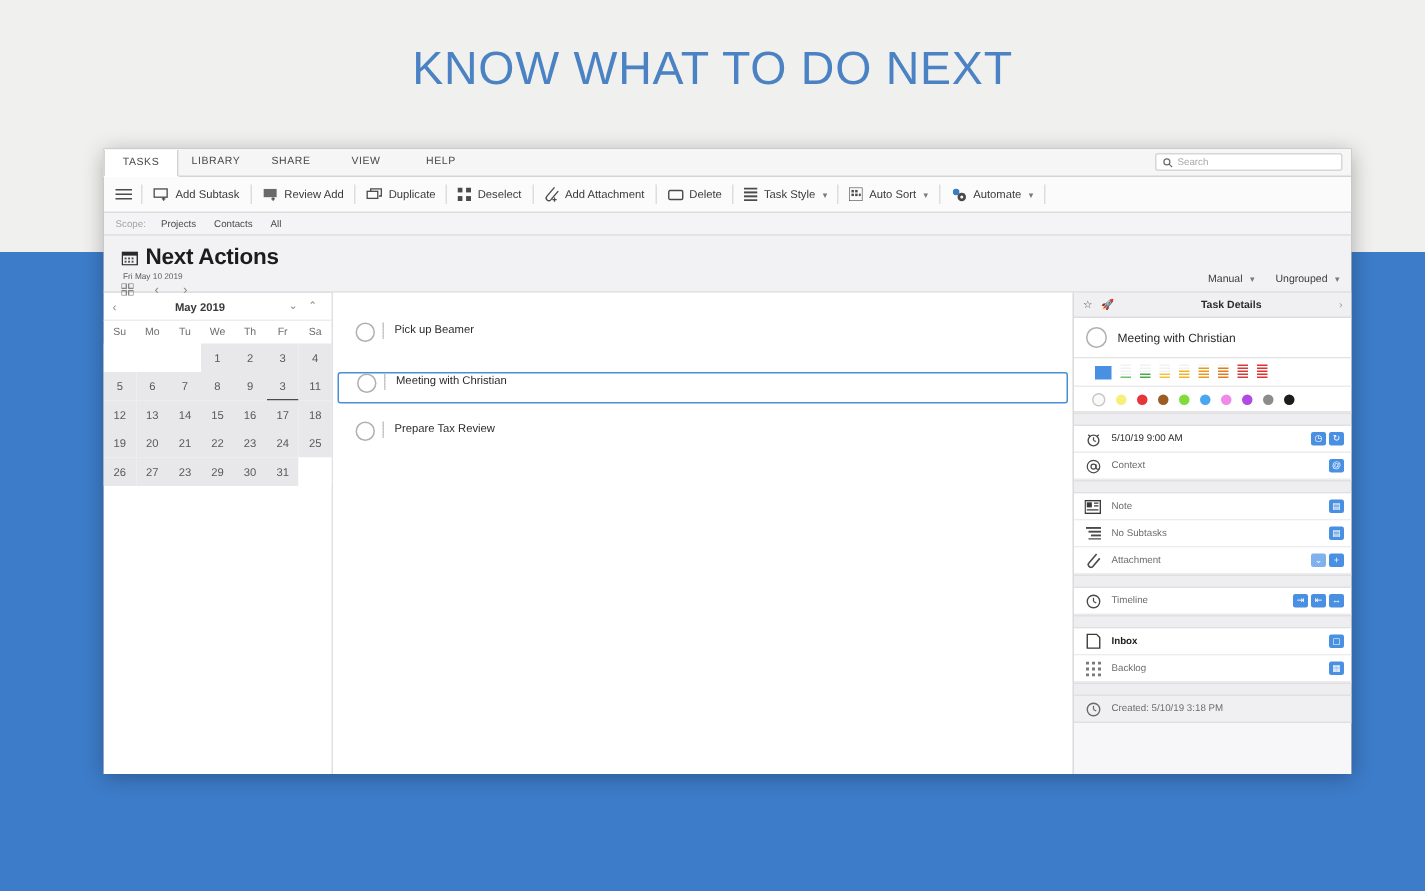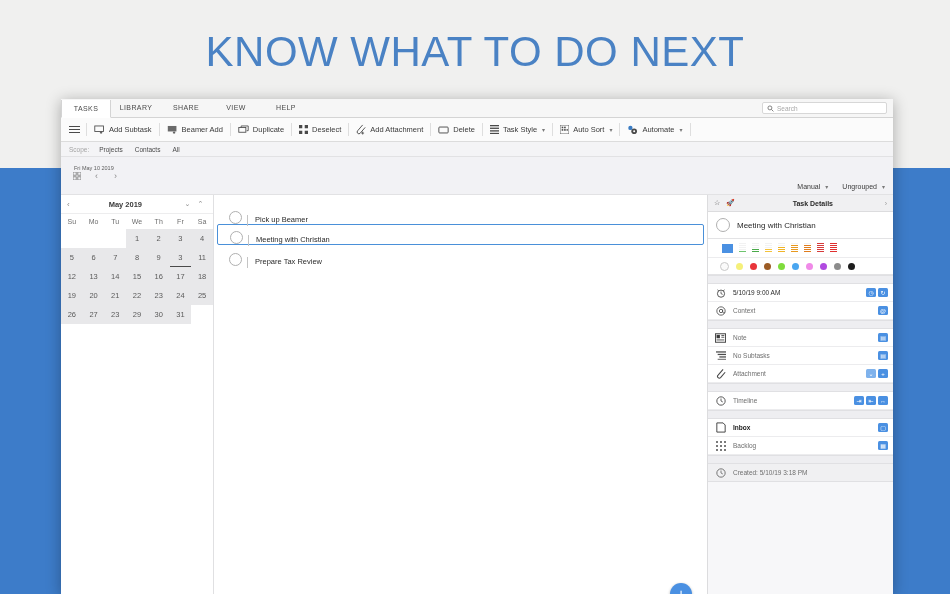--- a/index.html
+++ b/index.html
@@ -10,29 +10,29 @@
     -webkit-font-smoothing:antialiased;
   }
   .stage{position:relative;width:950px;height:594px;}
 
   
   .bg-top{position:absolute;left:0;top:0;width:950px;height:168px;background:#f0f0ef;}
   .bg-blue{position:absolute;left:0;top:168px;width:950px;height:426px;background:#3d7cc9;}
 
   .promo{position:absolute;left:0;top:0;width:950px;text-align:center;}
   .promo-title{
-    margin-top:28px;font-size:42px;letter-spacing:.5px;color:#4a82c4;font-weight:400;
+    margin-top:28px;font-size:31px;letter-spacing:.5px;color:#4a82c4;font-weight:400;
   }
   .promo-sub{
     margin-top:10px;font-size:19px;color:#5a5a5a;font-weight:400;
   }
 
   
   .window{
-    position:absolute;left:61px;top:99px;width:832px;height:495px;
+    position:absolute;left:69px;top:99px;width:832px;height:417px;
     background:#a3a3a3;overflow:hidden;
     box-shadow:0 2px 14px rgba(0,0,0,.30);
   }
 
   
   .tabbar{height:18px;background:#f6f6f6;border-bottom:1px solid #d4d4d4;position:relative;}
   .tabs{display:flex;height:18px;align-items:center;}
   .tab{
     font-size:7px;color:#4a4a4a;letter-spacing:.4px;
     padding:0 0;width:50px;text-align:center;line-height:18px;height:18px;
@@ -89,21 +89,21 @@
   .caldow{display:grid;grid-template-columns:repeat(7,1fr);}
   .caldow div{text-align:center;font-size:7px;color:#6e6e6e;padding:4px 0;}
   .calgrid{display:grid;grid-template-columns:repeat(7,1fr);}
   .cell{height:19px;display:flex;align-items:center;justify-content:center;font-size:7.5px;color:#5a5a5a;
         background:#fff;border:0;box-sizing:border-box;}
   .cell.on{background:#e8e8ea;}
   .cell.today{background:#e8e8ea;border-bottom:1.5px solid #4a4a4a;}
 
   
   .tasklist{flex:1;background:#fff;position:relative;padding-top:8px;}
-  .task{display:flex;align-items:flex-end;height:21px;padding-left:12px;box-sizing:border-box;margin:0 3px;}
+  .task{display:flex;align-items:flex-start;height:21px;padding-left:12px;box-sizing:border-box;margin:12px 3px;}
   .task.sel{border:1px solid #4a90d9;border-radius:2px;background:#fff;}
   .circ{width:11px;height:11px;border-radius:50%;border:1px solid #b0b0b0;flex:0 0 auto;}
   .grip{width:4px;height:9px;margin:0 5px 0 4px;display:flex;flex-wrap:wrap;align-content:space-between;}
   .grip i{width:1.4px;height:1.4px;background:#c4c4c4;margin:0 0.6px;}
   .tname{font-size:7.5px;color:#2a2a2a;}
   .fab{
     position:absolute;right:15px;bottom:-10px;width:22px;height:22px;border-radius:50%;
     background:#4a90e2;box-shadow:0 1px 3px rgba(0,0,0,.3);
     display:flex;align-items:center;justify-content:center;color:#fff;font-size:14px;line-height:1;
   }
@@ -194,21 +194,21 @@
       <div class="tb-sep"></div>
 
       <div class="tb-item">
         <span class="ic">
           <svg width="11" height="9" viewBox="0 0 14 11">
               <rect x="1" y="1" width="11" height="7" fill="#6a6a6a"></rect>
               <line x1="9" y1="8" x2="9" y2="11" stroke="#4a4a4a" stroke-width="1.1"></line>
               <line x1="7.5" y1="9.5" x2="10.5" y2="9.5" stroke="#4a4a4a" stroke-width="1.1"></line>
             </svg>
         </span>
-        <span>Beamer Add</span>
+        <span>Review Add</span>
       </div>
       <div class="tb-sep"></div>
 
       <div class="tb-item">
         <span class="ic">
           <svg width="11" height="9" viewBox="0 0 14 11">
               <rect x="1" y="3" width="9" height="6" fill="none" stroke="#4a4a4a" stroke-width="1.1"></rect>
               <path d="M4 3 V1 H13 V7 H11" fill="none" stroke="#4a4a4a" stroke-width="1.1"></path>
             </svg>
         </span>
@@ -296,20 +296,35 @@
     </div>
 
     <div class="scopebar">
       <span class="scope-lbl">Scope:</span>
       <span class="scope-item">Projects</span>
       <span class="scope-item">Contacts</span>
       <span class="scope-item">All</span>
     </div>
 
     <div class="titlebar">
+      <div class="title-row">
+        <span class="cal-glyph">
+          <svg width="11" height="10" viewBox="0 0 13 12">
+              <rect x="0.5" y="1.5" width="12" height="10" fill="none" stroke="#2a2a2a" stroke-width="1.1"></rect>
+              <rect x="0.5" y="1.5" width="12" height="2.6" fill="#2a2a2a"></rect>
+              <rect x="2.4" y="5.6" width="1.5" height="1.5" fill="#4a4a4a"></rect>
+              <rect x="5.2" y="5.6" width="1.5" height="1.5" fill="#4a4a4a"></rect>
+              <rect x="8" y="5.6" width="1.5" height="1.5" fill="#4a4a4a"></rect>
+              <rect x="2.4" y="8.2" width="1.5" height="1.5" fill="#4a4a4a"></rect>
+              <rect x="5.2" y="8.2" width="1.5" height="1.5" fill="#4a4a4a"></rect>
+              <rect x="8" y="8.2" width="1.5" height="1.5" fill="#4a4a4a"></rect>
+            </svg>
+        </span>
+        <span class="page-title">Next Actions</span>
+      </div>
       <div class="subdate">Fri May 10 2019</div>
       <div class="navrow">
         <span class="grid-ic">
           <svg width="8" height="8" viewBox="0 0 10 10">
               <rect x="0" y="0" width="4" height="4" fill="none" stroke="#7a7a7a" stroke-width="1"></rect>
               <rect x="6" y="0" width="4" height="4" fill="none" stroke="#7a7a7a" stroke-width="1"></rect>
               <rect x="0" y="6" width="4" height="4" fill="none" stroke="#7a7a7a" stroke-width="1"></rect>
               <rect x="6" y="6" width="4" height="4" fill="none" stroke="#7a7a7a" stroke-width="1"></rect>
             </svg>
         </span>

